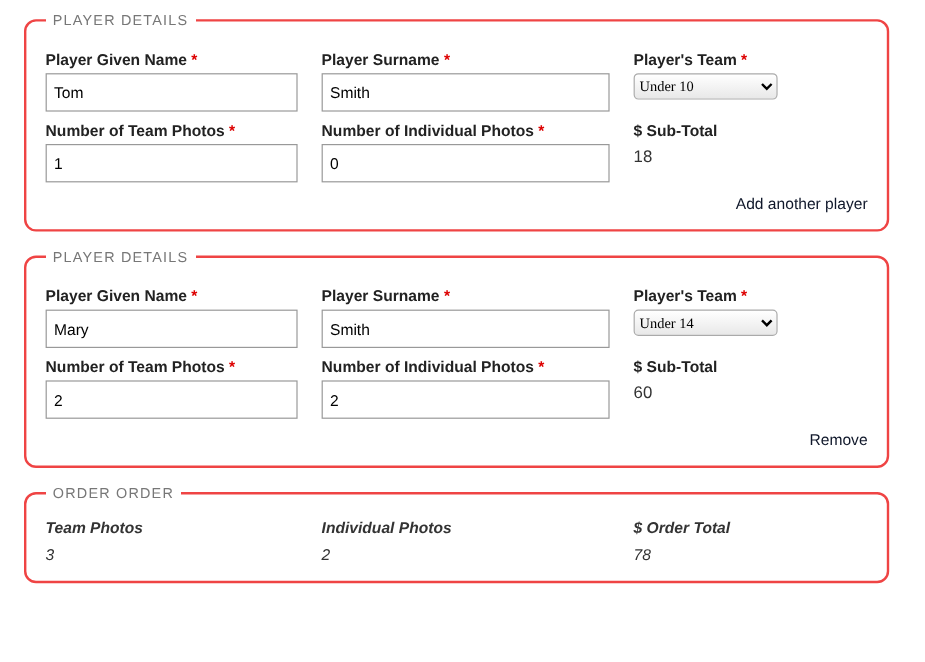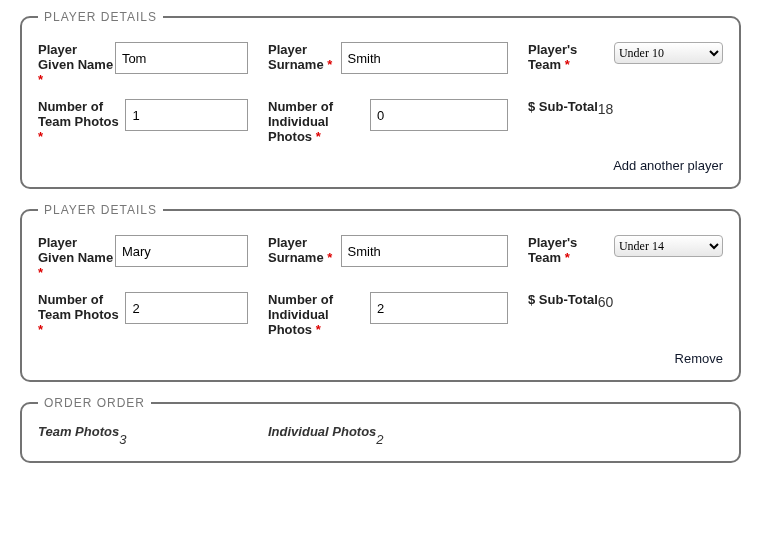--- a/index.html
+++ b/index.html
@@ -6,41 +6,41 @@
   body {
     font-family: "Lucida Grande", "Helvetica Neue", Arial, sans-serif;
     font-size: 13px;
     color: #333;
     background: #fff;
     margin: 0;
     padding: 10px 30px 20px 20px;
     width: 771px;
   }
   fieldset {
-    border: 2px solid #737373;
+    border: 2px solid #ef4444;
     border-radius: 10px;
     padding: 10px 16px 14px 16px;
     margin: 0 0 14px 0;
     position: relative;
   }
   legend {
     color: #777;
     letter-spacing: 1px;
     font-size: 12px;
     font-weight: 500;
     padding: 0 6px;
   }
   .row {
     display: flex;
     gap: 20px;
     margin-top: 8px;
   }
   .col {
     display: flex;
-    flex-direction: row;
+    flex-direction: column;
   }
   .col-a { width: 210px; }
   .col-b { width: 240px; }
   .col-c { flex: 1; }
   .label {
     font-weight: bold;
     color: #222;
     font-size: 13px;
     margin-bottom: 4px;
   }
@@ -202,14 +202,18 @@
   <legend>ORDER ORDER</legend>
   <div class="totals-row">
     <div class="col col-a">
       <div class="tot-label">Team Photos</div>
       <div class="tot-val">3</div>
     </div>
     <div class="col col-b">
       <div class="tot-label">Individual Photos</div>
       <div class="tot-val">2</div>
     </div>
+    <div class="col col-c">
+      <div class="tot-label">$ Order Total</div>
+      <div class="tot-val">78</div>
+    </div>
   </div>
 </fieldset>
 
 </body></html>

